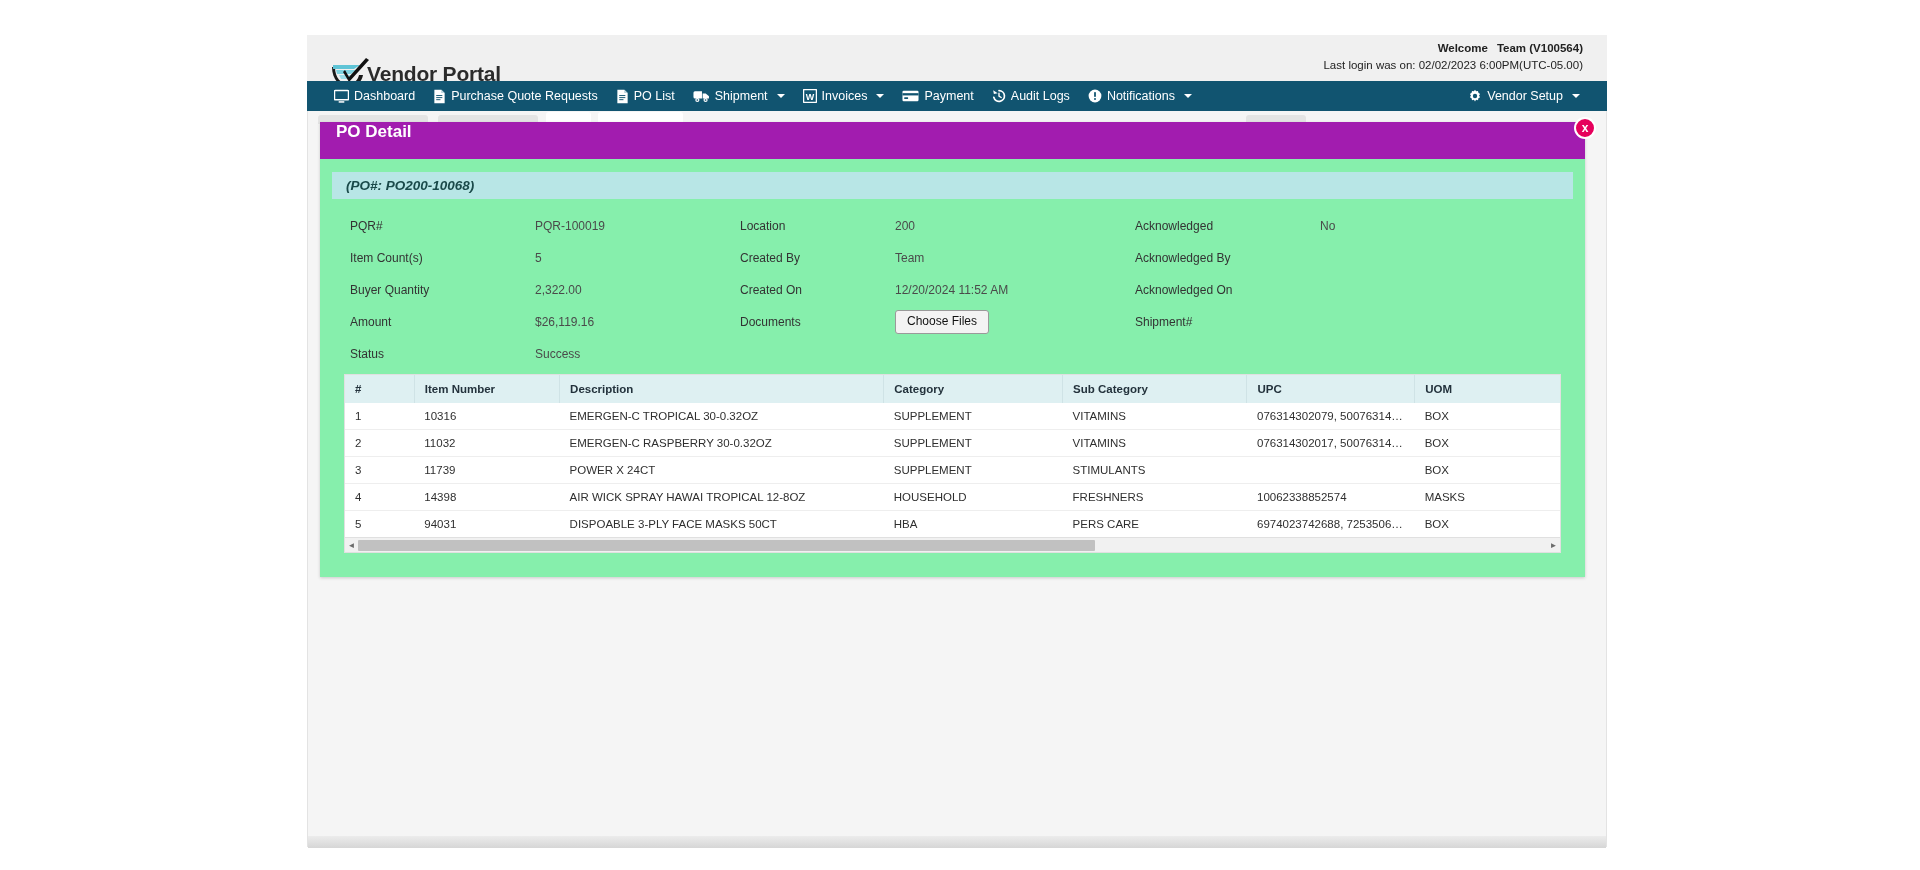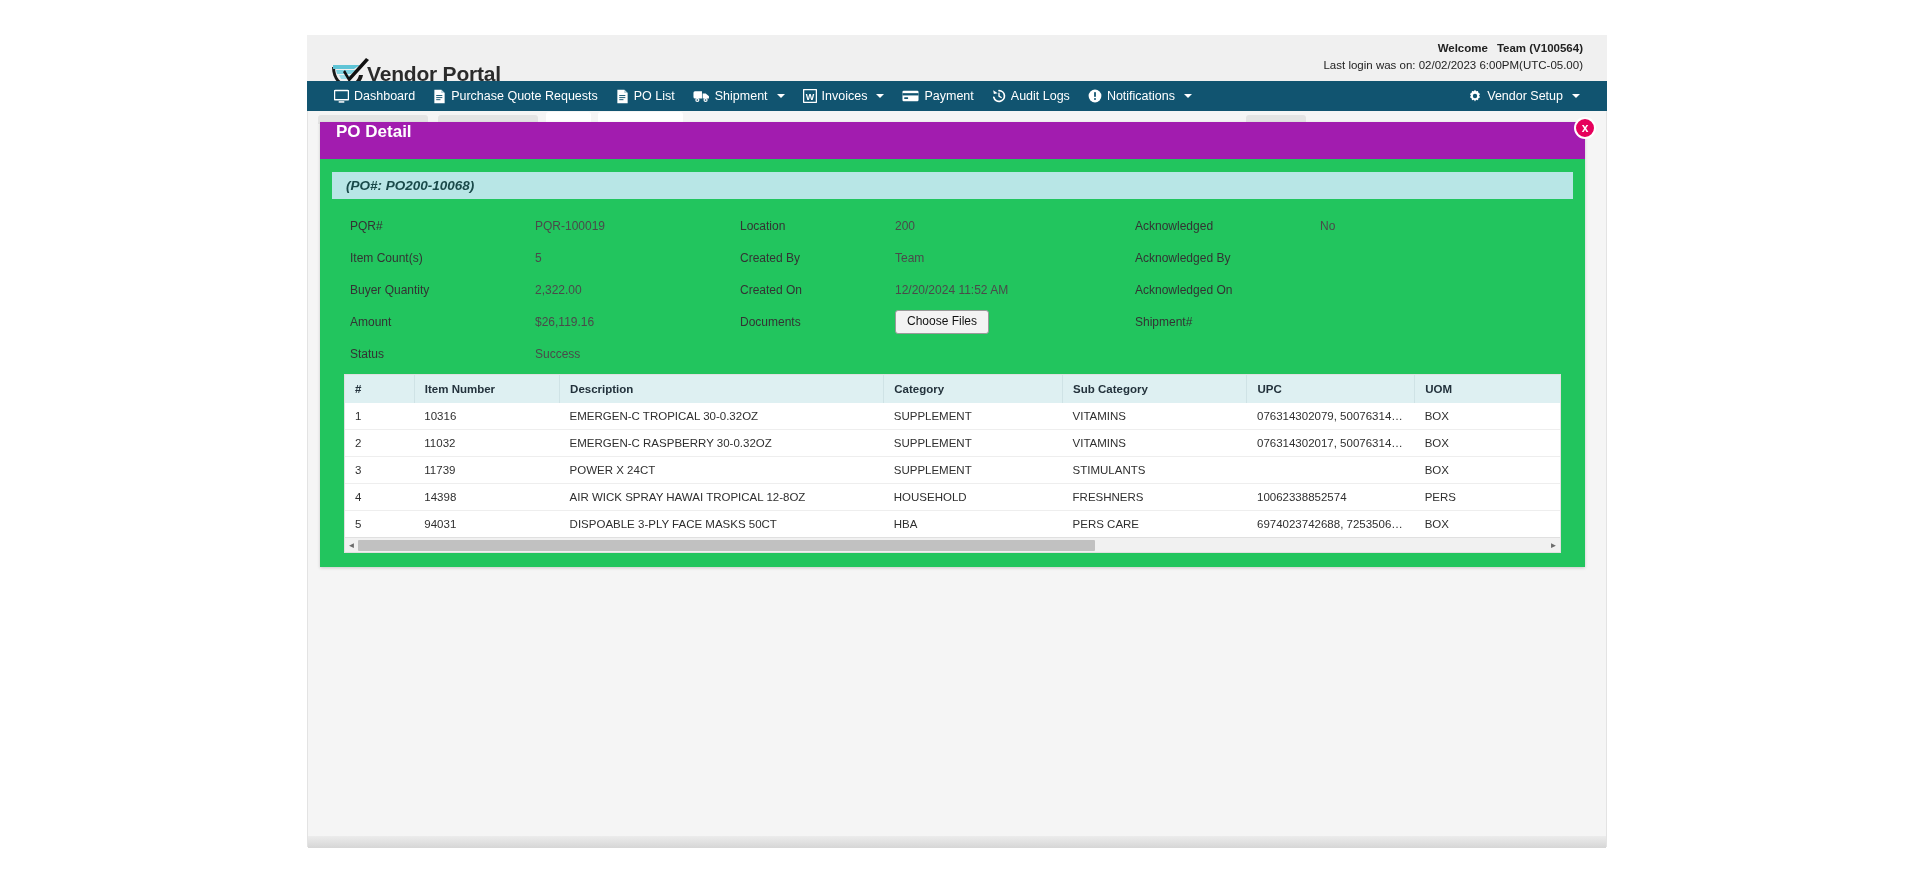--- a/index.html
+++ b/index.html
@@ -128,21 +128,21 @@
     border-radius: 50%;
     background: #e6005c;
     border: 2px solid #ffffff;
     color: #fff;
     font-size: 12px;
     font-weight: bold;
     display: flex; align-items: center; justify-content: center;
     cursor: pointer;
   }
 
-  .card-body { padding: 10px 12px 14px 12px; background: #22c55e; }
+  .card-body { padding: 10px 12px 24px 12px; background: #86efac; }
 
   .po-banner {
     background: #b8e6e6;
     color: #1a4a4a;
     font-style: italic;
     font-weight: bold;
     font-size: 13.5px;
     padding: 6px 14px;
     margin: 3px 0 12px 0;
   }
@@ -483,21 +483,21 @@
                 <td></td>
                 <td>BOX</td>
               </tr>
               <tr>
                 <td>4</td>
                 <td>14398</td>
                 <td>AIR WICK SPRAY HAWAI TROPICAL 12-8OZ</td>
                 <td>HOUSEHOLD</td>
                 <td>FRESHNERS</td>
                 <td>10062338852574</td>
-                <td>PERS</td>
+                <td>MASKS</td>
               </tr>
               <tr>
                 <td>5</td>
                 <td>94031</td>
                 <td>DISPOABLE 3-PLY FACE MASKS 50CT</td>
                 <td>HBA</td>
                 <td>PERS CARE</td>
                 <td>6974023742688, 72535060...</td>
                 <td>BOX</td>
               </tr>

